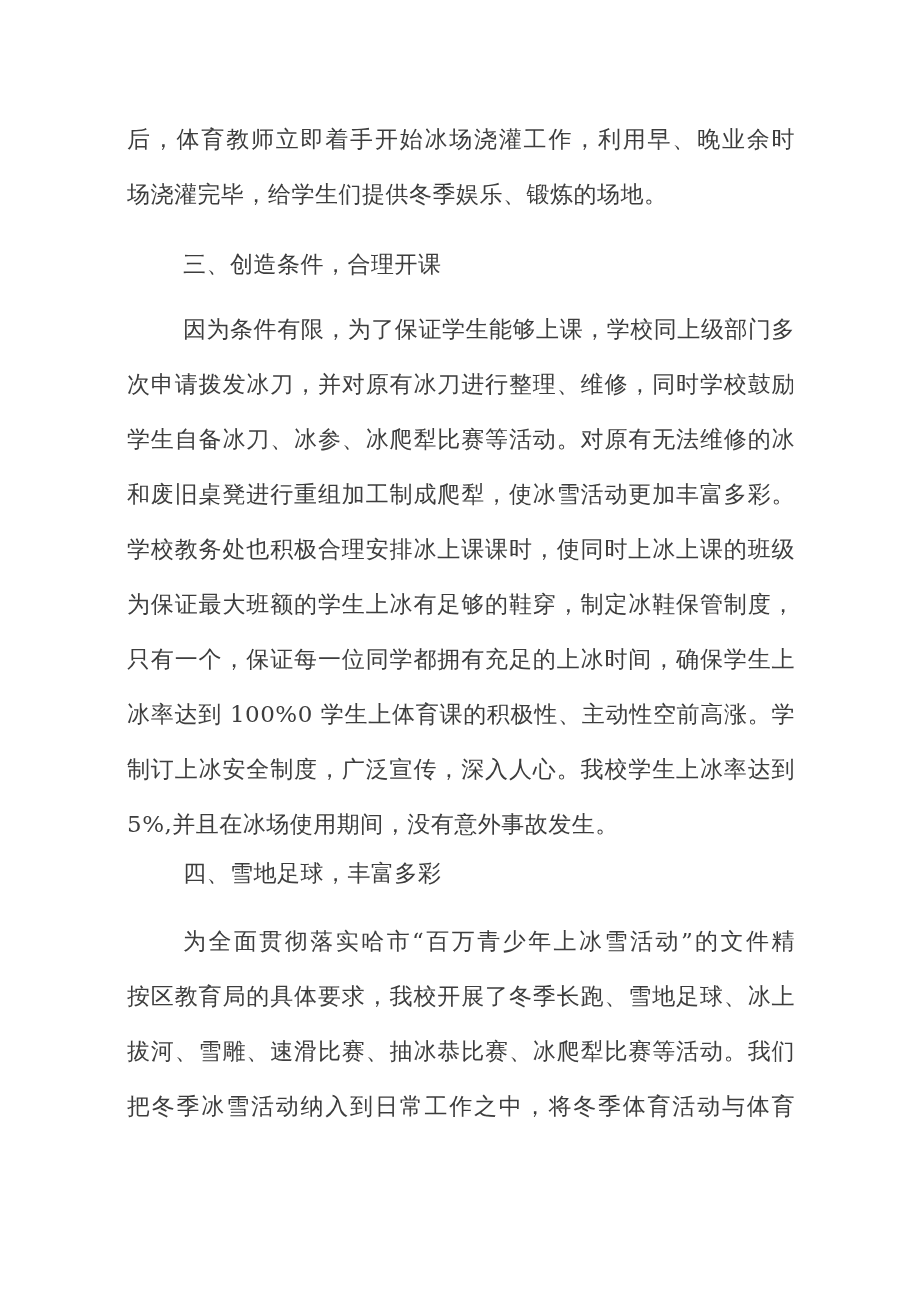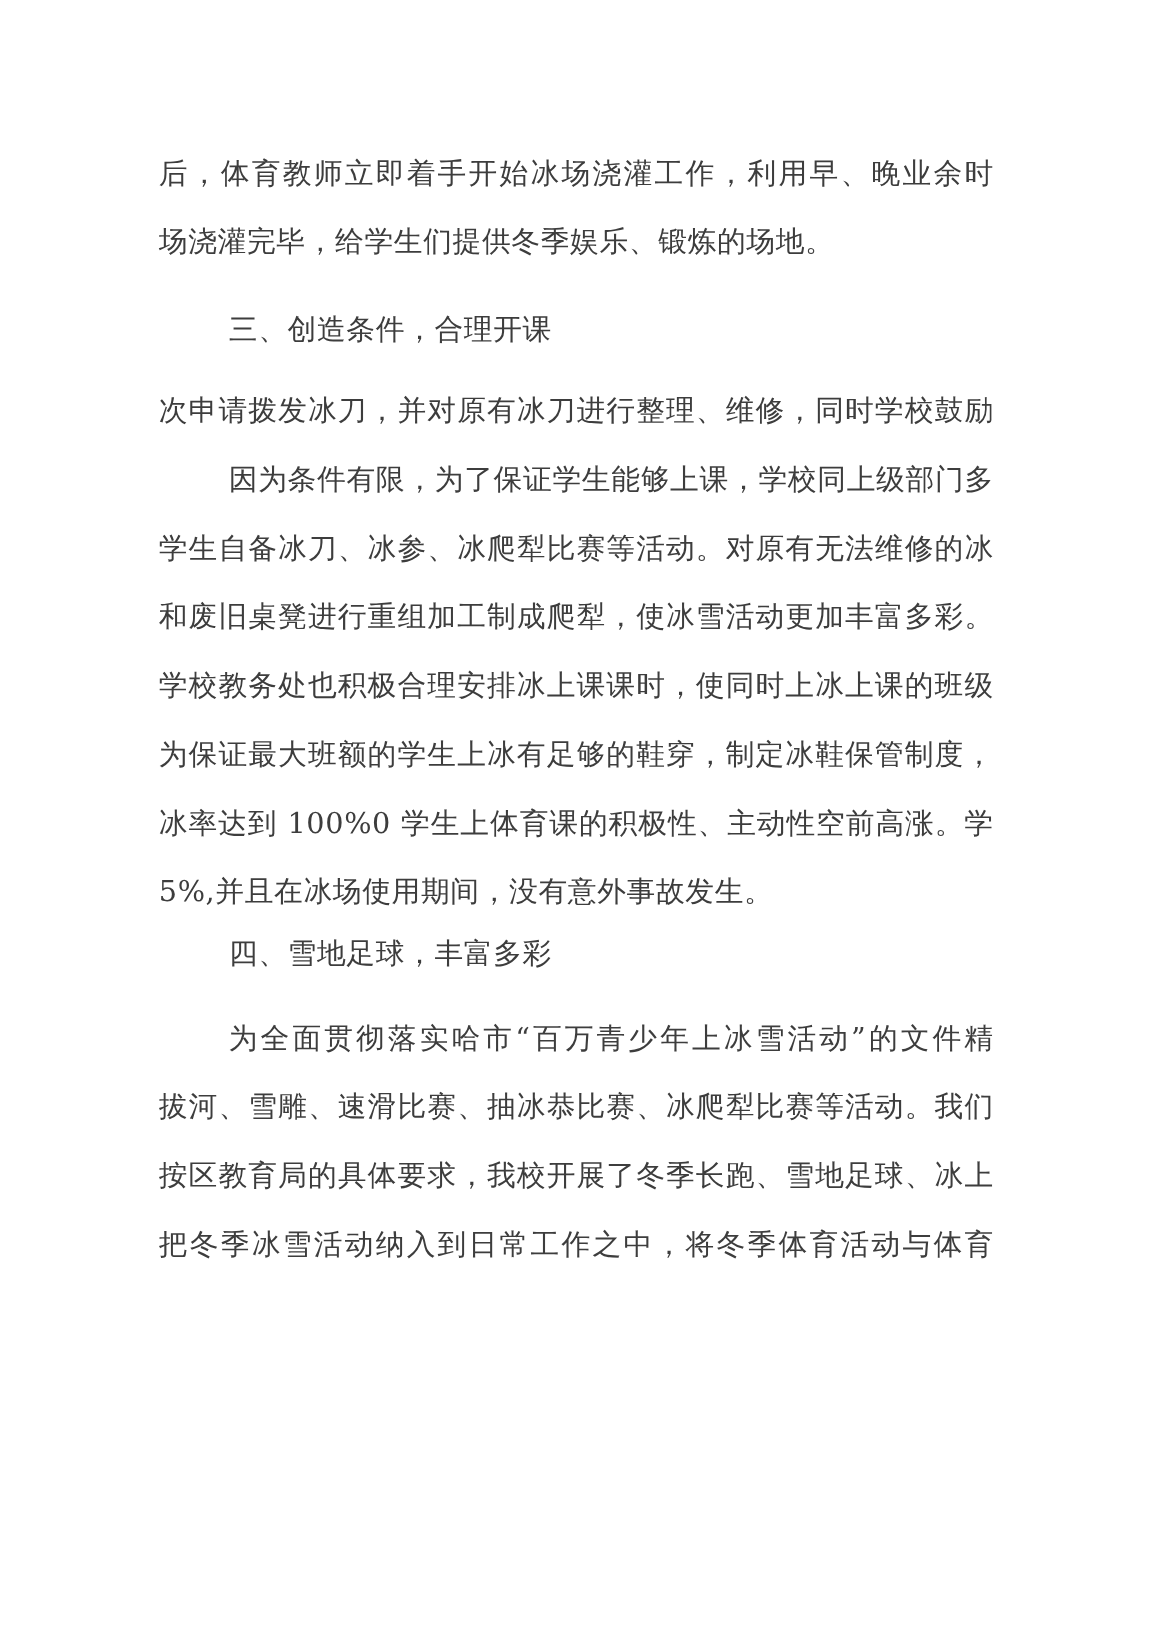--- a/index.html
+++ b/index.html
@@ -53,27 +53,29 @@
   }
 </style>
 </head>
 <body>
 
 <div class="page">
   <div class="text-block" id="text-block">
       <div class="line">后，体育教师立即着手开始冰场浇灌工作，利用早、晚业余时间，</div>
       <div class="line end">场浇灌完毕，给学生们提供冬季娱乐、锻炼的场地。</div>
       <div class="line heading h-first">三、创造条件，合理开课</div>
+      <div class="line indent">因为条件有限，为了保证学生能够上课，学校同上级部门多</div>
       <div class="line">次申请拨发冰刀，并对原有冰刀进行整理、维修，同时学校鼓励</div>
-      <div class="line indent">因为条件有限，为了保证学生能够上课，学校同上级部门多</div>
       <div class="line">学生自备冰刀、冰参、冰爬犁比赛等活动。对原有无法维修的冰刀</div>
       <div class="line">和废旧桌凳进行重组加工制成爬犁，使冰雪活动更加丰富多彩。</div>
       <div class="line">学校教务处也积极合理安排冰上课课时，使同时上冰上课的班级</div>
       <div class="line">为保证最大班额的学生上冰有足够的鞋穿，制定冰鞋保管制度，</div>
+      <div class="line">只有一个，保证每一位同学都拥有充足的上冰时间，确保学生上</div>
       <div class="line">冰率达到 100%0 学生上体育课的积极性、主动性空前高涨。学校</div>
+      <div class="line">制订上冰安全制度，广泛宣传，深入人心。我校学生上冰率达到</div>
       <div class="line end">5%,并且在冰场使用期间，没有意外事故发生。</div>
       <div class="line heading h-second">四、雪地足球，丰富多彩</div>
       <div class="line indent">为全面贯彻落实哈市“百万青少年上冰雪活动”的文件精神，</div>
+      <div class="line">按区教育局的具体要求，我校开展了冬季长跑、雪地足球、冰上</div>
       <div class="line">拔河、雪雕、速滑比赛、抽冰恭比赛、冰爬犁比赛等活动。我们</div>
-      <div class="line">按区教育局的具体要求，我校开展了冬季长跑、雪地足球、冰上</div>
       <div class="line">把冬季冰雪活动纳入到日常工作之中，将冬季体育活动与体育课、</div>
     </div>
 </div>
 
 </body></html>

